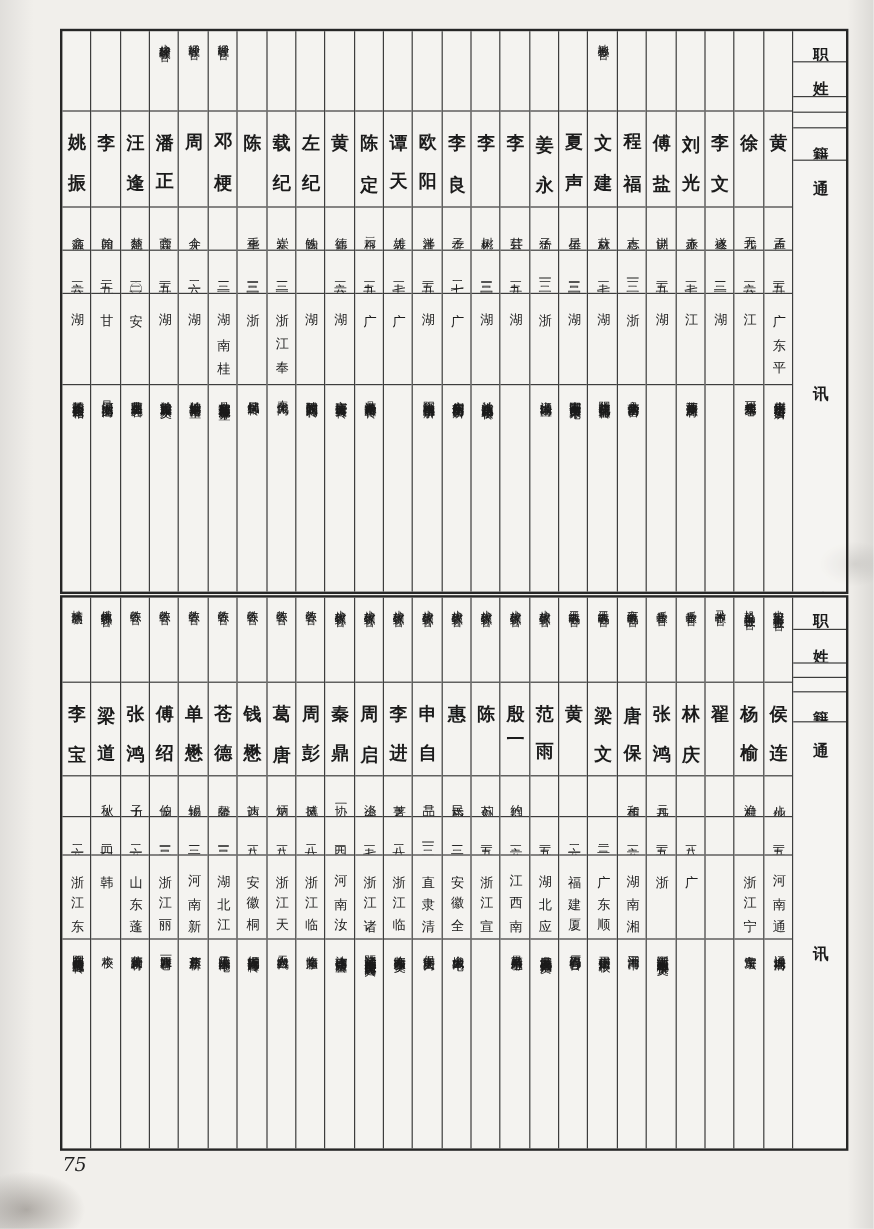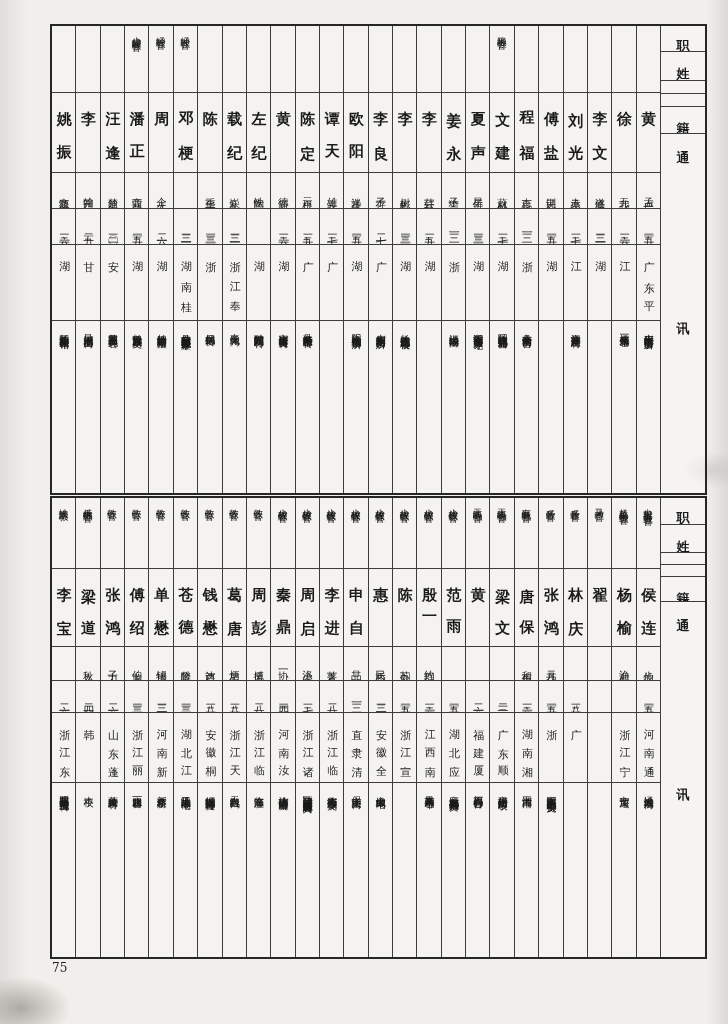--- a/index.html
+++ b/index.html
@@ -45,21 +45,21 @@
   .c-age .v{font-size:11px;line-height:1.05;letter-spacing:1.5px;}
   .c-origin .v{font-size:11px;line-height:1.1;height:calc(100% - 14px);text-align:justify;text-align-last:justify;}
   .c-addr .v{font-size:10px;line-height:1.2;letter-spacing:.5px;max-height:calc(100% - 8px);}
   .hcol .cell{background:rgba(255,255,255,.15);}
   .hcol .v{
     font-weight:bold;font-size:13px;line-height:1;
     height:calc(100% - 10px);text-align:justify;text-align-last:justify;letter-spacing:0;
   }
   .page-num{
     position:absolute;left:52px;top:961px;
-    font-family:"DejaVu Serif",serif;font-size:12px;color:#222;
+    font-family:"DejaVu Serif",serif;font-size:16px;color:#222;font-style:italic;
   }
 </style>
 </head>
 <body>
 
 <div class="page">
 
   <div class="rtable" id="table-top">
     <div class="col hcol">
       <div class="cell c-role">

